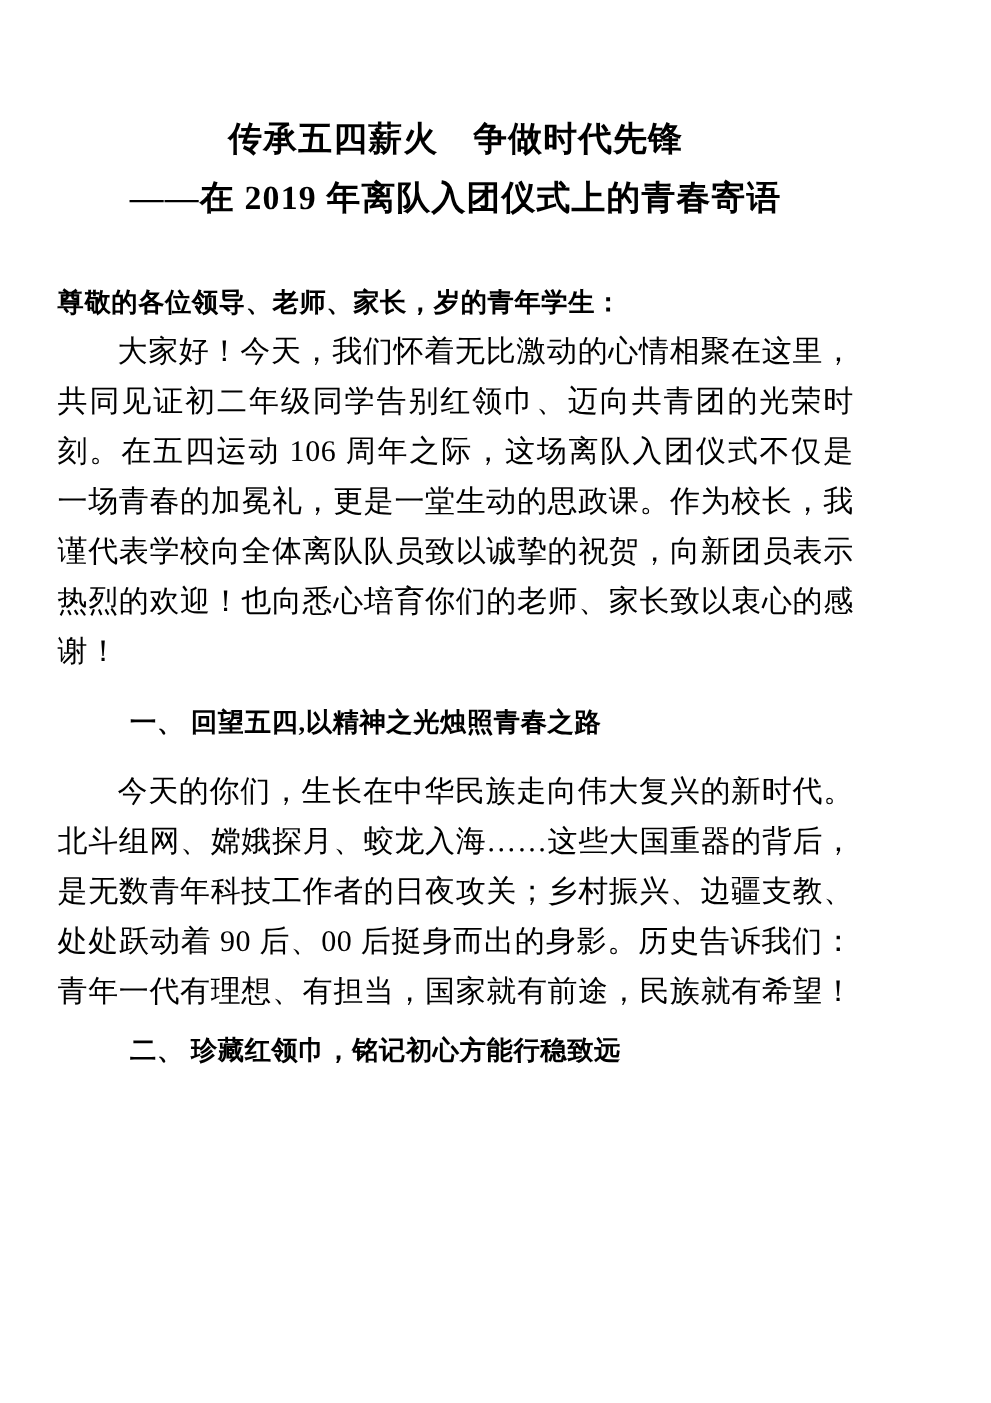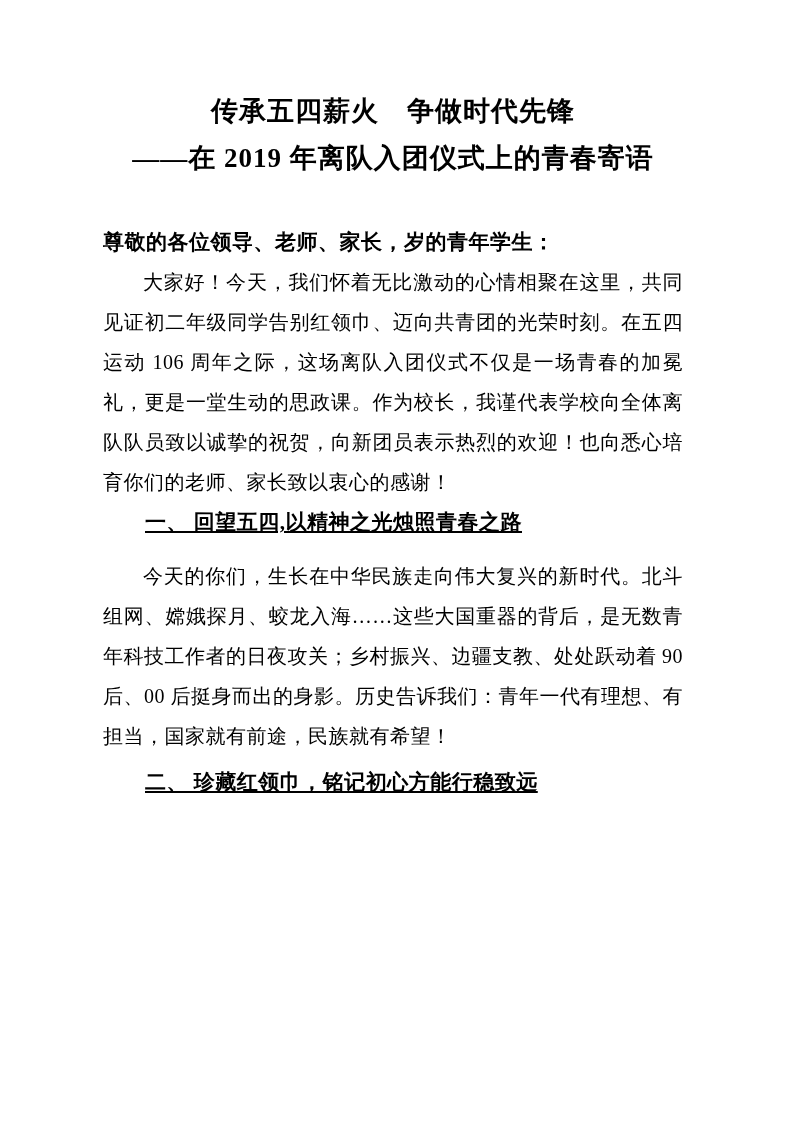--- a/index.html
+++ b/index.html
@@ -8,21 +8,21 @@
     background: #ffffff;
   }
   .page {
     position: relative;
     width: 793px;
     height: 1122px;
     box-sizing: border-box;
     background: #ffffff;
     color: #000000;
     font-family: "Liberation Serif", "DejaVu Serif", serif;
-    padding: 88px 110px 0 103px;
+    padding: 88px 110px 0 46px;
     overflow: hidden;
   }
   .doc-title {
     margin: 0;
     font-size: 27px;
     font-weight: 700;
     text-align: center;
     line-height: 47px;
     letter-spacing: 1px;
   }
@@ -32,34 +32,33 @@
   }
   .salutation {
     margin: 40px 0 0 0;
     font-size: 21px;
     font-weight: 700;
     line-height: 40px;
     letter-spacing: 0.5px;
   }
   .para {
     margin: 0;
-    font-size: 20px;
+    font-size: 24px;
     line-height: 40px;
     text-align: justify;
     text-indent: 2em;
     letter-spacing: 0.5px;
   }
   .heading {
-    margin: 0;
+    margin: 16px;
     font-size: 21px;
     font-weight: 700;
     line-height: 40px;
     text-indent: 2em;
     letter-spacing: 0.5px;
-    text-decoration: underline;
   }
   .para-gap {
     margin-top: 14px;
   }
   .heading-gap {
     margin-top: 6px;
   }
 </style>
 </head>
 <body>

